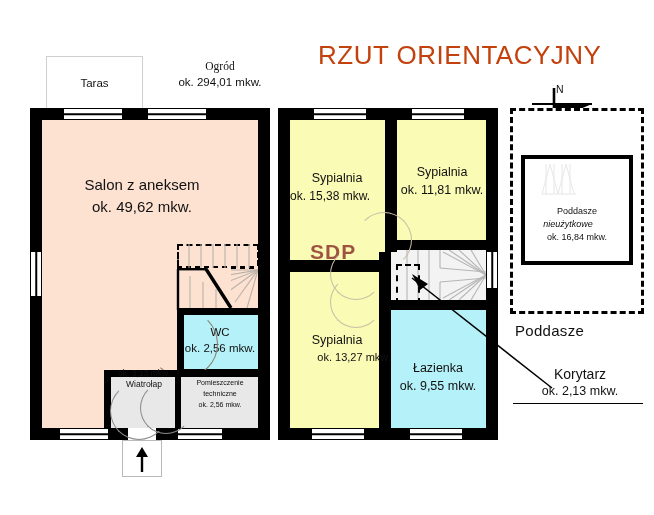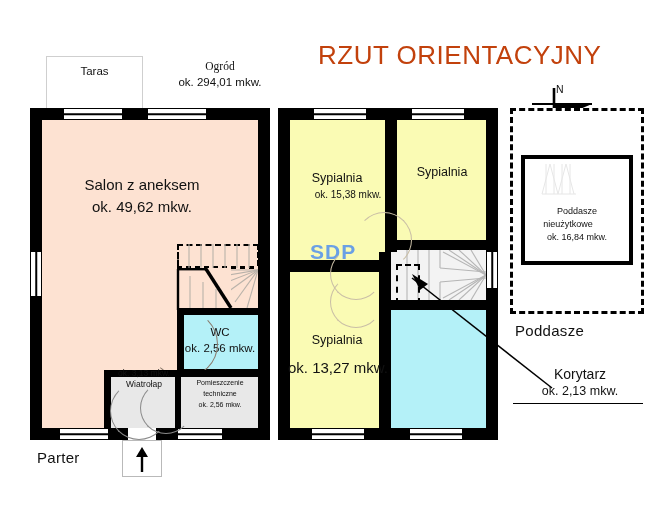--- a/index.html
+++ b/index.html
@@ -73,21 +73,21 @@
   .dash-box{border:2.5px dashed #000;box-sizing:border-box;}
 
   
   .arc{
     border:1px solid #7d7164;border-radius:50%;
     background:transparent;box-sizing:border-box;
   }
 
   
   #watermark{
-    font-size:21px;font-weight:700;color:#3b82f6;opacity:.75;
+    font-size:21px;font-weight:700;color:#7f1d1d;opacity:.75;
     letter-spacing:1px;
   }
 
   
   #entrance-box{
     border:1px solid #b9b9b9;background:#fff;
   }
   .arrow-up{
     position:absolute;left:50%;transform:translateX(-50%);
   }
@@ -106,21 +106,21 @@
     <svg width="66" height="36" viewBox="0 0 66 36">
       <line x1="22" y1="2" x2="22" y2="34" stroke="#000" stroke-width="2.6"></line>
       <line x1="0" y1="18" x2="60" y2="18" stroke="#000" stroke-width="2.2"></line>
       <polygon points="22,18 60,18 22,34" fill="#000"></polygon>
     </svg>
   </div>
 
   <div class="abs lbl" style="left:556px;top:83px;width:14px;font-size:10.5px;text-align:left;">N</div>
 
   <div class="abs" id="terrace-box" style="left:46px;top:56px;width:97px;height:53px;"></div>
-  <div class="abs lbl lbl-med" style="left:46px;top:64px;width:97px;">Taras</div>
+  <div class="abs lbl lbl-med" style="left:46px;top:76px;width:97px;">Taras</div>
 
   <div class="abs lbl lbl-med" style="left:158px;top:59px;width:124px;font-family:Liberation Serif, serif;">Ogród</div>
   <div class="abs lbl lbl-med" style="left:158px;top:75px;width:124px;">ok. 294,01 mkw.</div>
 
   <div class="abs wall" style="left:30px;top:108px;width:240px;height:12px;"></div>
   <div class="abs wall" style="left:30px;top:428px;width:240px;height:12px;"></div>
   <div class="abs wall" style="left:30px;top:108px;width:12px;height:332px;"></div>
   <div class="abs wall" style="left:258px;top:108px;width:12px;height:332px;"></div>
 
   <div class="abs room-salon" style="left:42px;top:120px;width:216px;height:308px;"></div>
@@ -199,21 +199,20 @@
 
   <div class="abs lbl lbl-xs" style="left:180px;top:379px;width:80px;">Pomieszczenie</div>
   <div class="abs lbl lbl-xs" style="left:180px;top:390px;width:80px;">techniczne</div>
   <div class="abs lbl lbl-xs" style="left:180px;top:401px;width:80px;">ok. 2,56 mkw.</div>
 
   <div class="abs arc" style="left:110px;top:382px;width:58px;height:58px;
               border-color:#8a8a8a;border-top-color:transparent;border-right-color:transparent;"></div>
   <div class="abs arc" style="left:140px;top:382px;width:52px;height:52px;
               border-color:#8a8a8a;border-top-color:transparent;border-right-color:transparent;"></div>
 
-  <div class="abs floor-name" style="left:37px;top:449px;width:120px;text-align:left;">Parter</div>
 
   <div class="abs" id="entrance-box" style="left:122px;top:440px;width:40px;height:37px;">
     <svg class="arrow-up" width="16" height="26" viewBox="0 0 16 26" style="top:6px;">
       <line x1="8" y1="25" x2="8" y2="6" stroke="#000" stroke-width="2.4"></line>
       <polygon points="8,0 14,10 2,10" fill="#000"></polygon>
     </svg>
   </div>
 
   <div class="abs wall" style="left:278px;top:108px;width:220px;height:12px;"></div>
   <div class="abs wall" style="left:278px;top:428px;width:220px;height:12px;"></div>
@@ -236,27 +235,30 @@
 
   <div class="abs window-h" style="left:314px;top:108px;width:52px;height:12px;"></div>
   <div class="abs window-h" style="left:412px;top:108px;width:52px;height:12px;"></div>
   <div class="abs window-h" style="left:312px;top:428px;width:52px;height:12px;"></div>
   <div class="abs window-h" style="left:410px;top:428px;width:52px;height:12px;"></div>
   <div class="abs window-v" style="left:486px;top:252px;width:12px;height:36px;"></div>
 
   <div class="abs" id="watermark" style="left:310px;top:240px;width:60px;text-align:left;">SDP</div>
 
   <div class="abs lbl lbl-med" style="left:288px;top:171px;width:98px;font-size:12.5px;">Sypialnia</div>
-  <div class="abs lbl lbl-med" style="left:294px;top:189px;width:108px;font-size:10px;">ok. 15,38 mkw.</div>
+  <div class="abs lbl lbl-med" style="left:276px;top:189px;width:108px;font-size:12px;">ok. 15,38 mkw.</div>
 
   <div class="abs lbl lbl-med" style="left:396px;top:165px;width:92px;font-size:12.5px;">Sypialnia</div>
+  <div class="abs lbl lbl-med" style="left:392px;top:183px;width:100px;font-size:12.5px;">ok. 11,81 mkw.</div>
 
   <div class="abs lbl lbl-med" style="left:288px;top:333px;width:98px;font-size:12.5px;">Sypialnia</div>
-  <div class="abs lbl lbl-med" style="left:284px;top:351px;width:108px;font-size:15px;margin-top:8px;">ok. 13,27 mkw.</div>
-
+  <div class="abs lbl lbl-med" style="left:300px;top:351px;width:108px;font-size:11px;">ok. 13,27 mkw.</div>
+
+  <div class="abs lbl lbl-med" style="left:390px;top:361px;width:96px;font-size:12.5px;">Łazienka</div>
+  <div class="abs lbl lbl-med" style="left:388px;top:379px;width:100px;font-size:12.5px;">ok. 9,55 mkw.</div>
 
   <div class="abs" style="left:397px;top:250px;width:89px;height:50px;overflow:hidden;">
     <svg width="89" height="50" viewBox="0 0 89 50">
       <rect x="0" y="0" width="89" height="50" fill="#f3f3f3"></rect>
       <g stroke="#b5b5b5" stroke-width="1.1" fill="none">
         <line x1="10" y1="0" x2="10" y2="50"></line>
         <line x1="21" y1="0" x2="21" y2="50"></line>
         <line x1="32" y1="0" x2="32" y2="50"></line>
         <line x1="43" y1="0" x2="43" y2="18"></line>
         <line x1="43" y1="32" x2="43" y2="50"></line>
@@ -305,18 +307,18 @@
         <line x1="2" y1="32" x2="36" y2="32"></line>
         <line x1="6" y1="2" x2="6" y2="32"></line>
         <line x1="14" y1="2" x2="14" y2="32"></line>
         <line x1="22" y1="2" x2="22" y2="32"></line>
         <line x1="30" y1="2" x2="30" y2="32"></line>
       </g>
     </svg>
   </div>
 
   <div class="abs lbl lbl-sm" style="left:521px;top:206px;width:112px;font-size:9px;">Poddasze</div>
-  <div class="abs lbl lbl-sm" style="left:521px;top:219px;width:94px;font-size:9px;">nieużytkowe</div>
+  <div class="abs lbl lbl-sm" style="left:521px;top:219px;width:94px;font-size:9px;font-style:italic;">nieużytkowe</div>
   <div class="abs lbl lbl-sm" style="left:521px;top:232px;width:112px;font-size:9px;">ok. 16,84 mkw.</div>
 
   <div class="abs floor-name" style="left:515px;top:322px;width:140px;text-align:left;">Poddasze</div>
 
 </div>
 
 </body></html>

